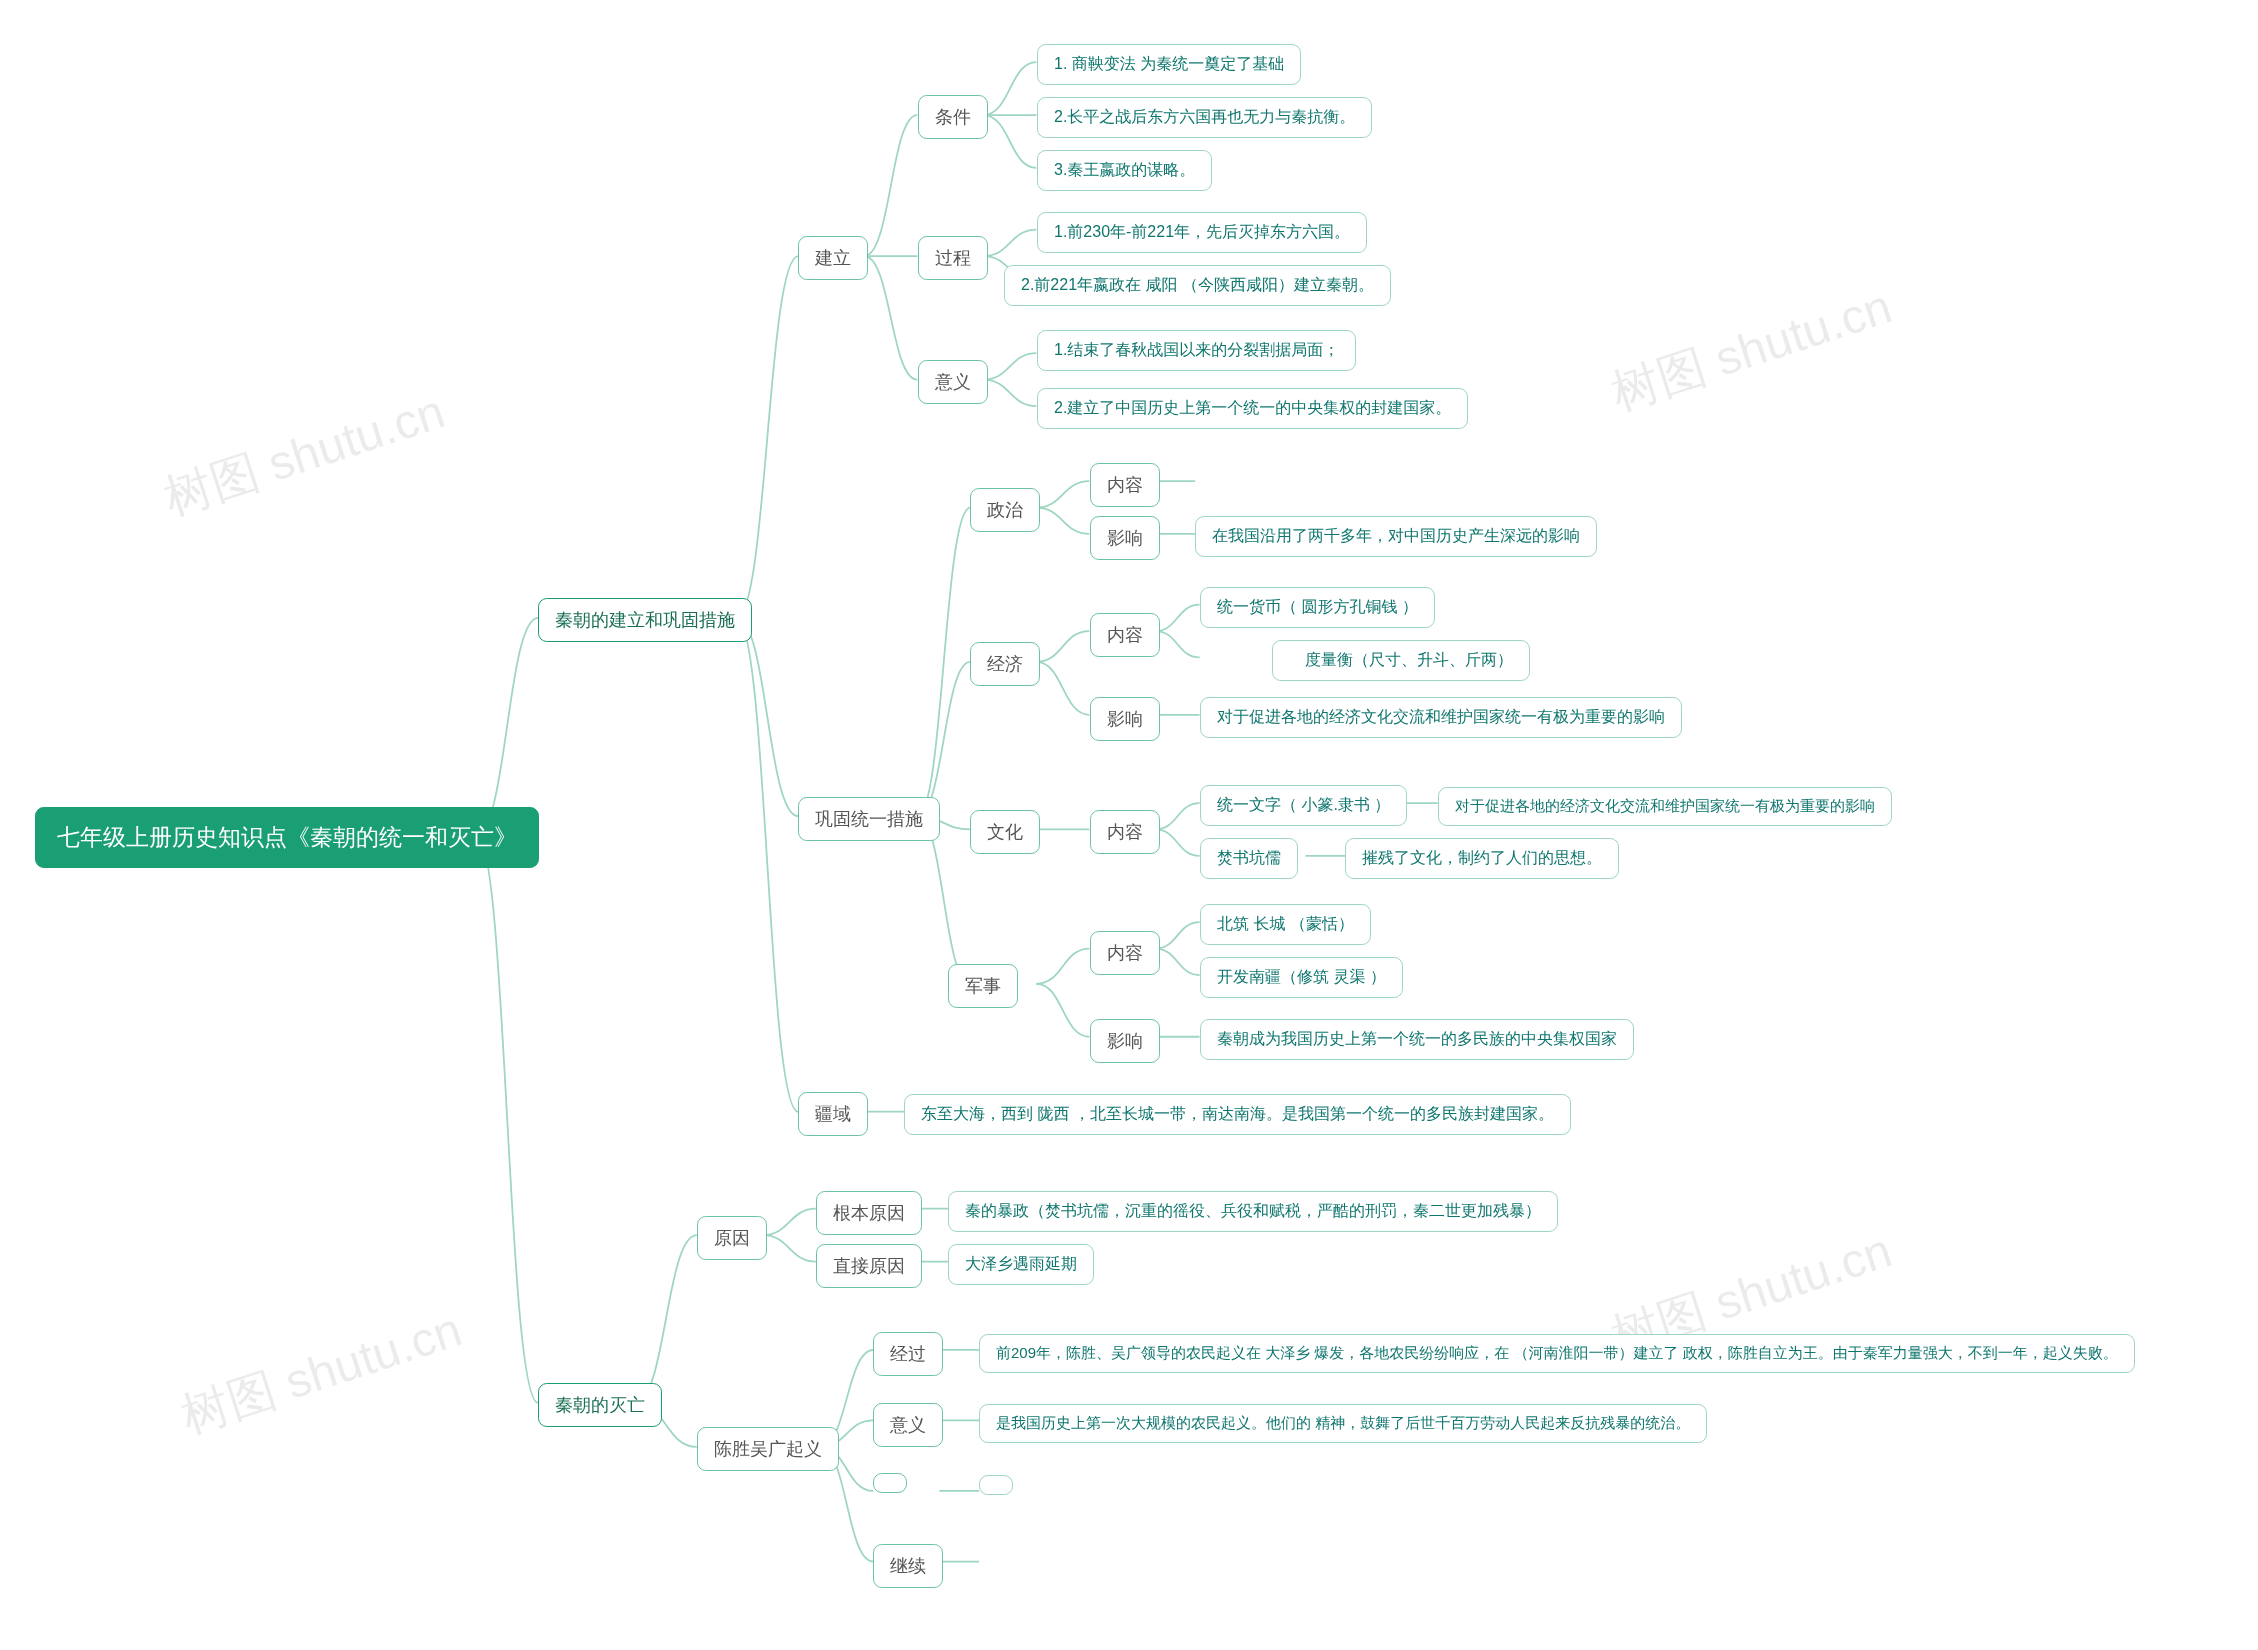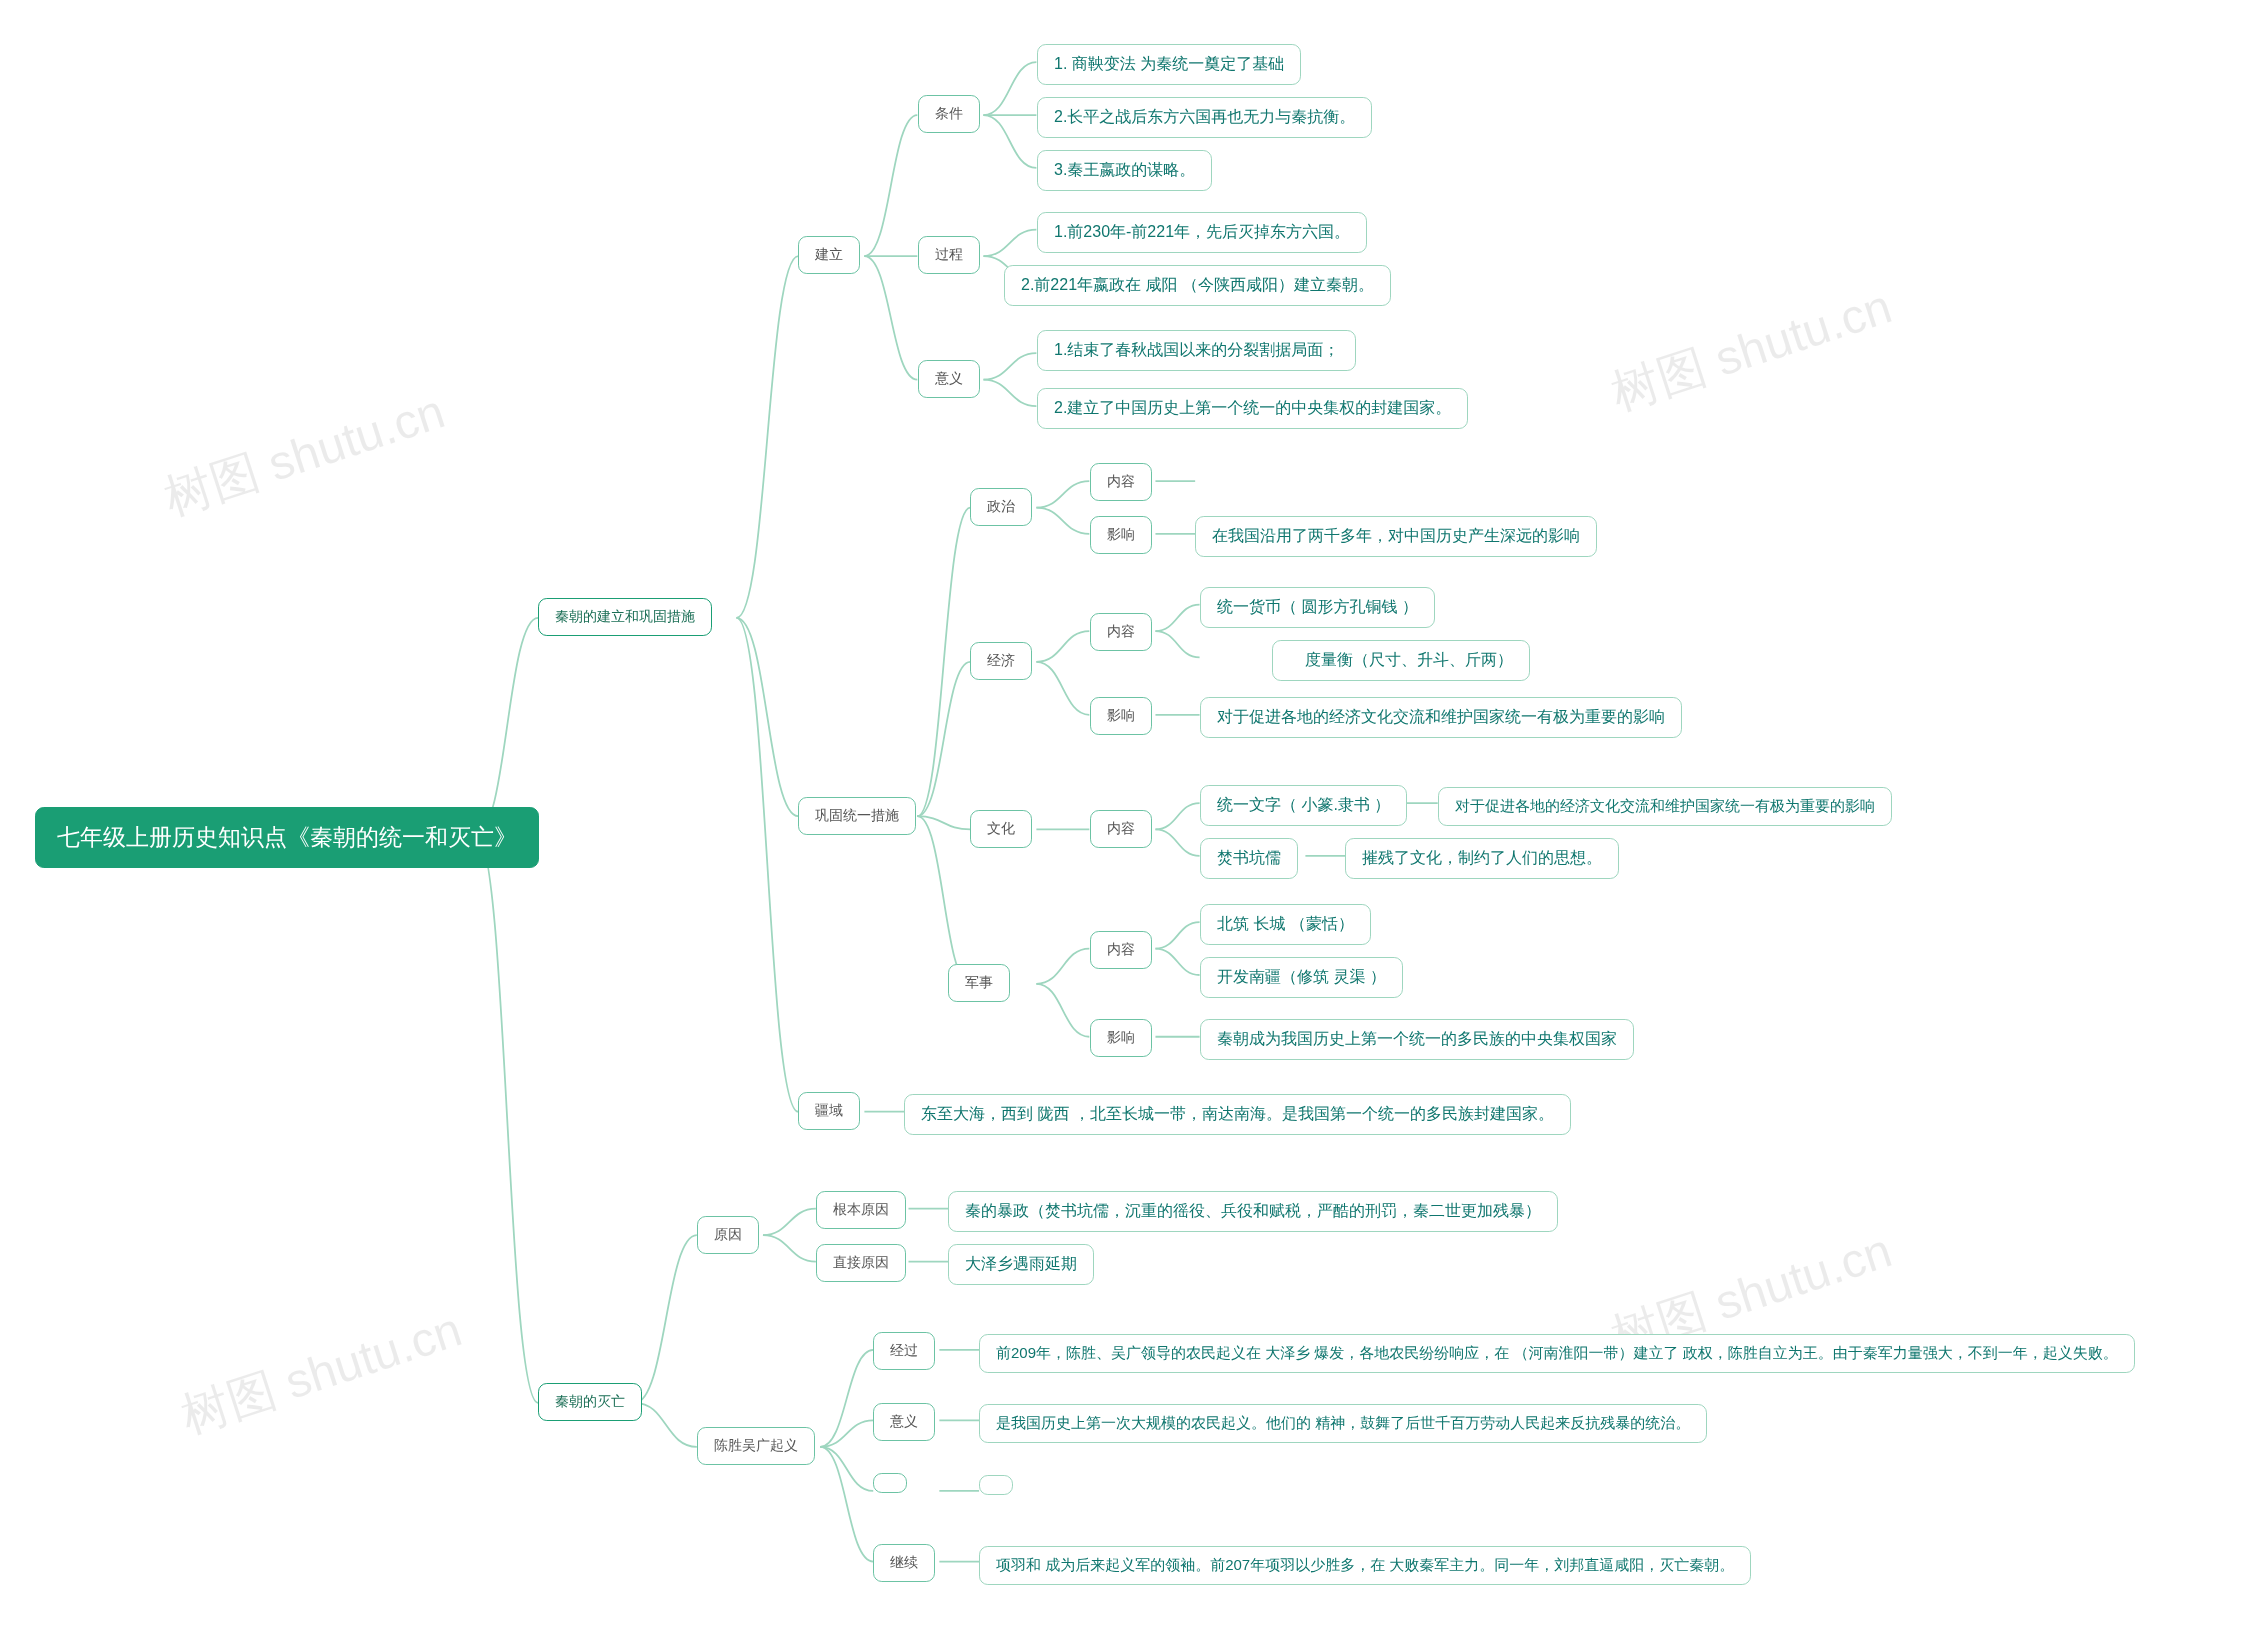--- a/index.html
+++ b/index.html
@@ -1,20 +1,20 @@
 <!DOCTYPE html>
 <html><head>
 <meta charset="utf-8">
 <style>
   * { box-sizing: border-box; margin: 0; padding: 0; }
   html, body { width: 2258px; height: 1651px; background: #ffffff; font-family: "Microsoft YaHei", "PingFang SC", sans-serif; font-size: 17.6px; color: #333; position: relative; overflow: hidden; }
   .canvas { position: relative; width: 2258px; height: 1651px; }
   .watermark { position: absolute; font-size: 48px; color: rgba(0,0,0,0.08); transform: rotate(-18deg); white-space: nowrap; pointer-events: none; user-select: none; font-weight: 400; }
   svg.connectors { position: absolute; top:0; left:0; width:2258px; height:1651px; pointer-events:none; }
-  .node { position: absolute; border: 1.8px solid #1a9e74; border-radius: 8.8px; padding: 8.8px 16px; background: #fff; white-space: nowrap; color: #1a6e55; font-size: 14px; }
+  .node { position: absolute; border: 1.8px solid #1a9e74; border-radius: 8.8px; padding: 8.8px 16px; background: #fff; white-space: nowrap; color: #1a6e55; font-size: 18px; }
   .node.root { background: #1a9e74; color: #fff; font-size: 23px; font-weight: 500; padding: 14px 21px; }
   .node.mid { color: #555; border-color: #6cc3a4; }
   .node.leaf { color: #0f766e; border-color: #9ed6bf; font-size: 16px; }
   .node.small { font-size: 15px; }
 </style>
 </head>
 <body>
 <div class="canvas">
 
 <div class="watermark" style="left:159px; top:423px;">树图 shutu.cn</div>
@@ -153,16 +153,15 @@
 
 <div class="node mid" style="left:697px; top:1427px;">陈胜吴广起义</div>
 <div class="node mid" style="left:873px; top:1332px;">经过</div>
 <div class="node leaf small" style="left:979px; top:1334px;">前209年，陈胜、吴广领导的农民起义在 大泽乡  爆发，各地农民纷纷响应，在  （河南淮阳一带）建立了  政权，陈胜自立为王。由于秦军力量强大，不到一年，起义失败。</div>
 <div class="node mid" style="left:873px; top:1403px;">意义</div>
 <div class="node leaf small" style="left:979px; top:1404px;">是我国历史上第一次大规模的农民起义。他们的   精神，鼓舞了后世千百万劳动人民起来反抗残暴的统治。</div>
 <div class="node mid" style="left:873px; top:1473px;"></div>
 
 <div class="node leaf small" style="left:979px; top:1475px;"></div>
 
-<div class="node leaf small" style="left: 979px; top: 1546px;">项羽和   成为后来起义军的领袖。前207年项羽以少胜多，在    大败秦军主力。同一年，刘邦直逼咸阳，灭亡秦朝。</div>
     <div class="node mid" style="left: 873px; top: 1544px;">继续</div>
   </div>
 
 
 </body></html>

